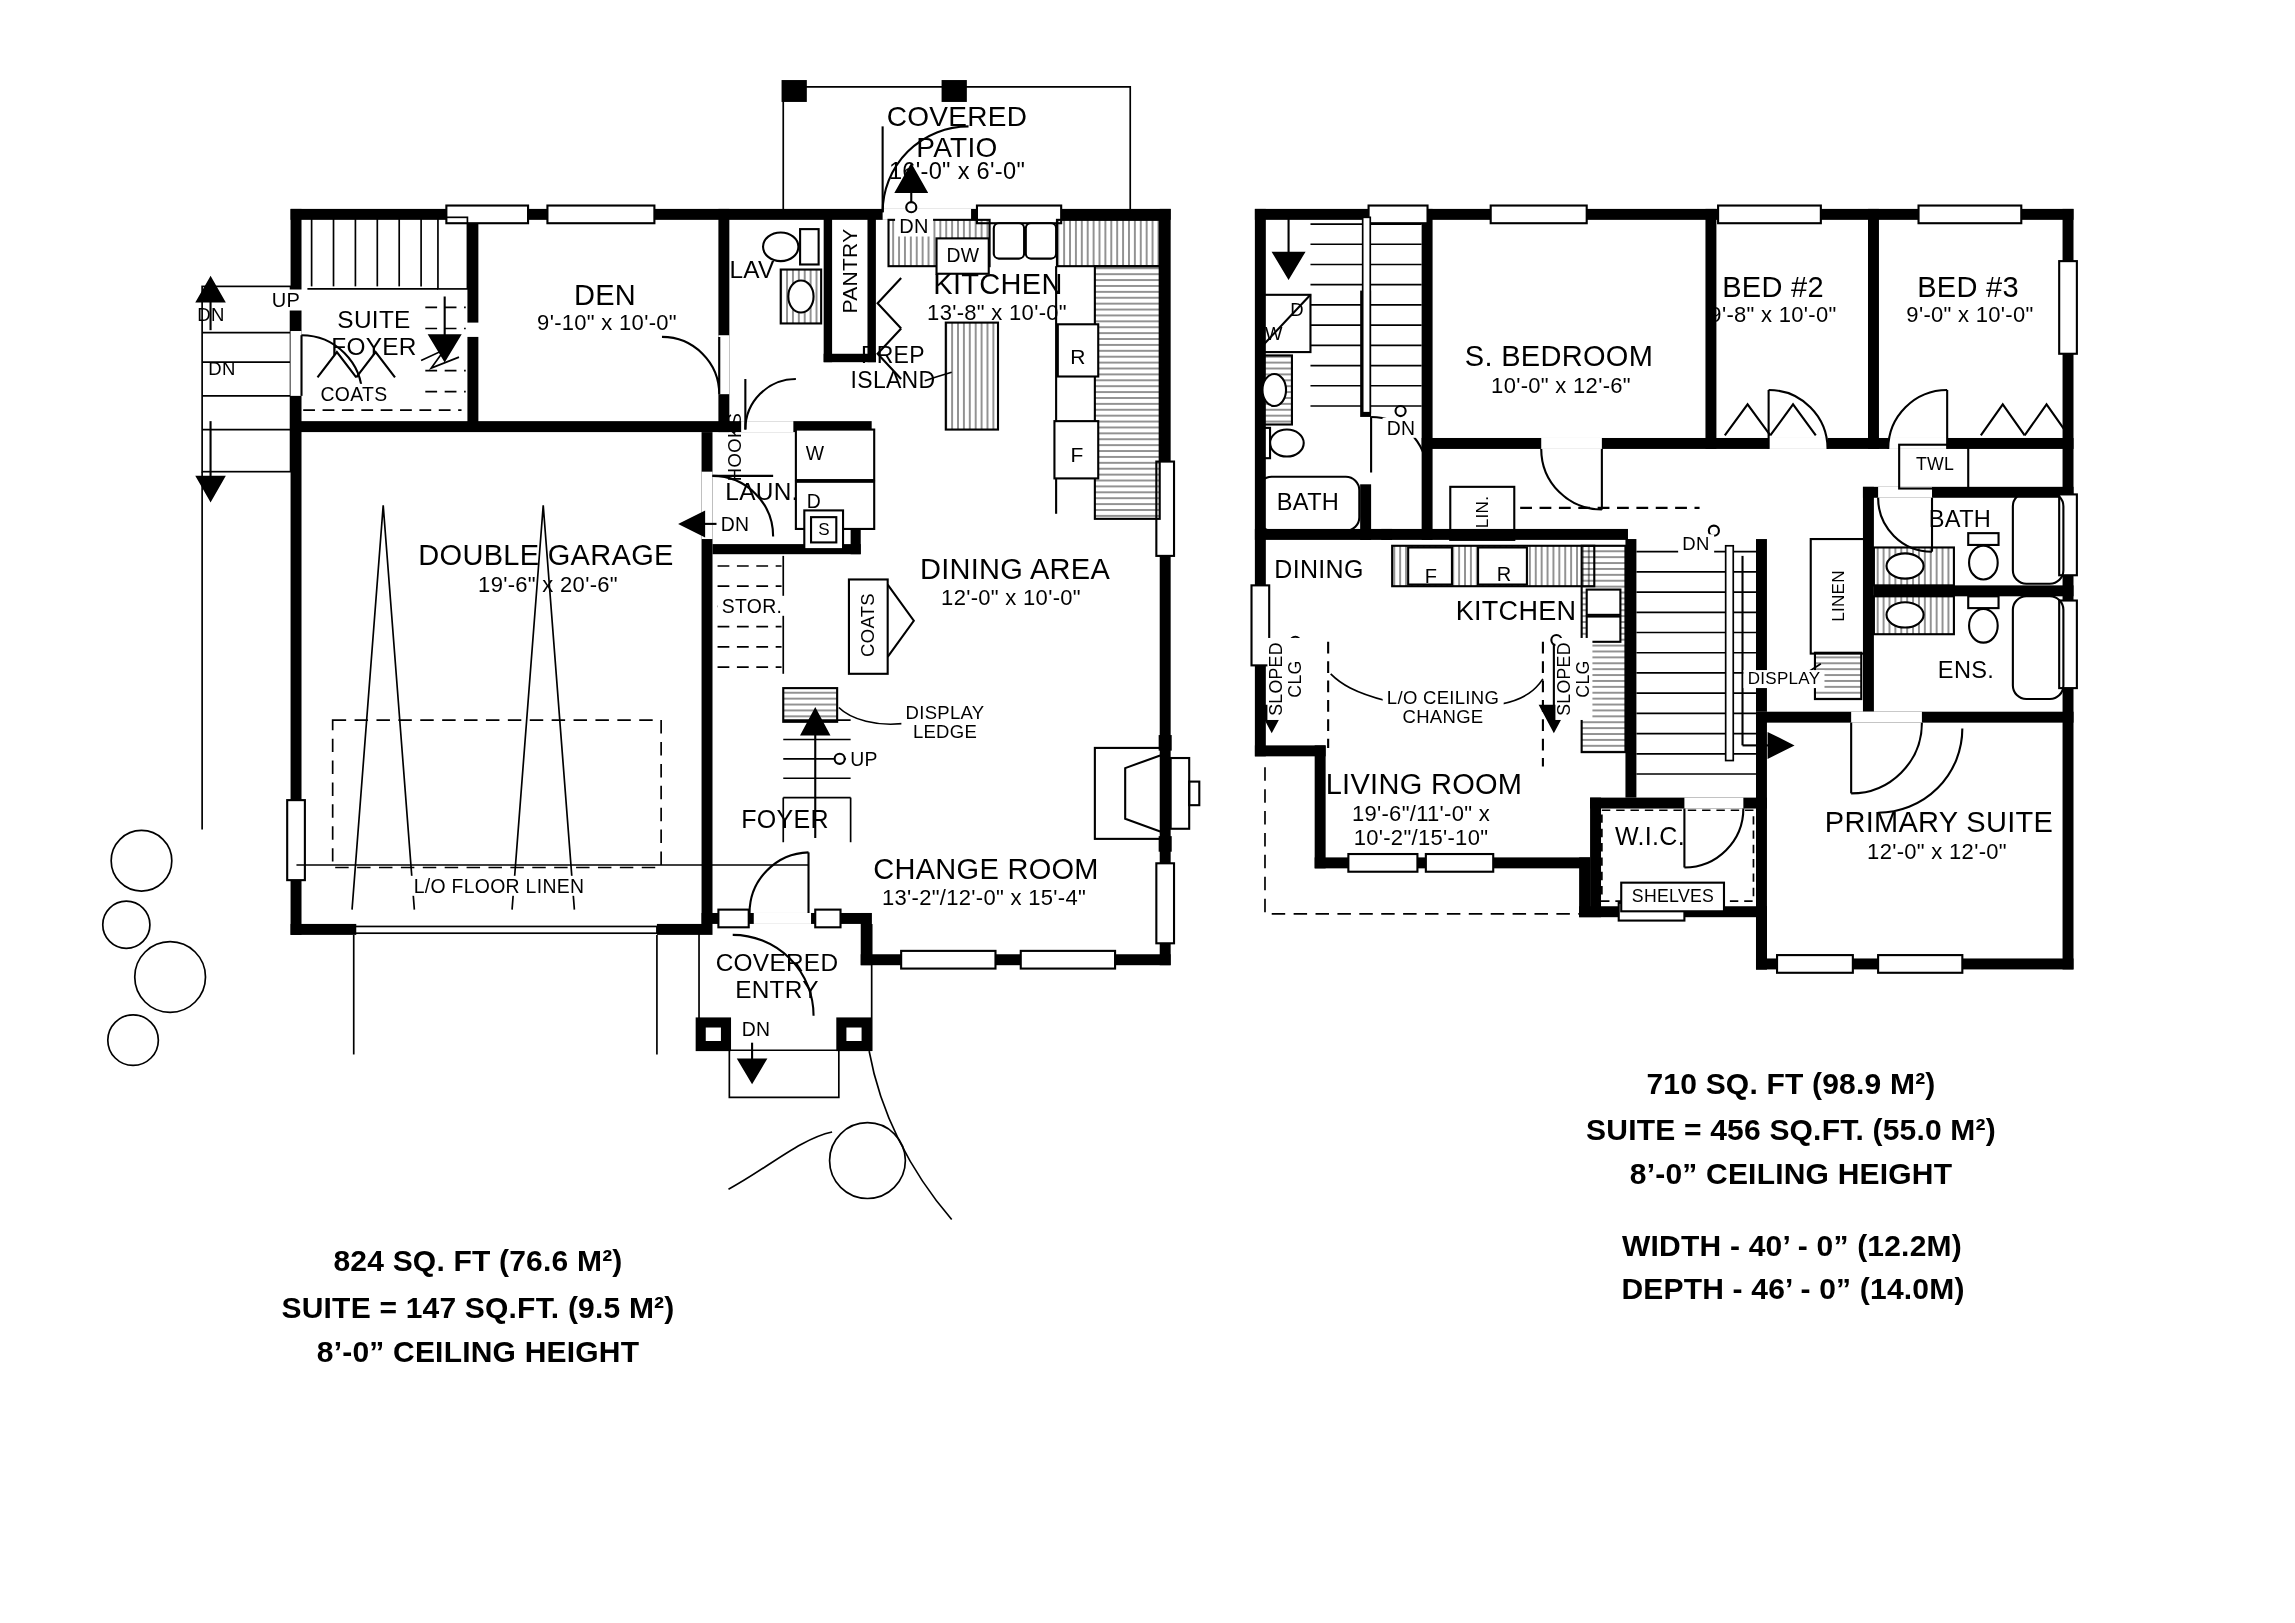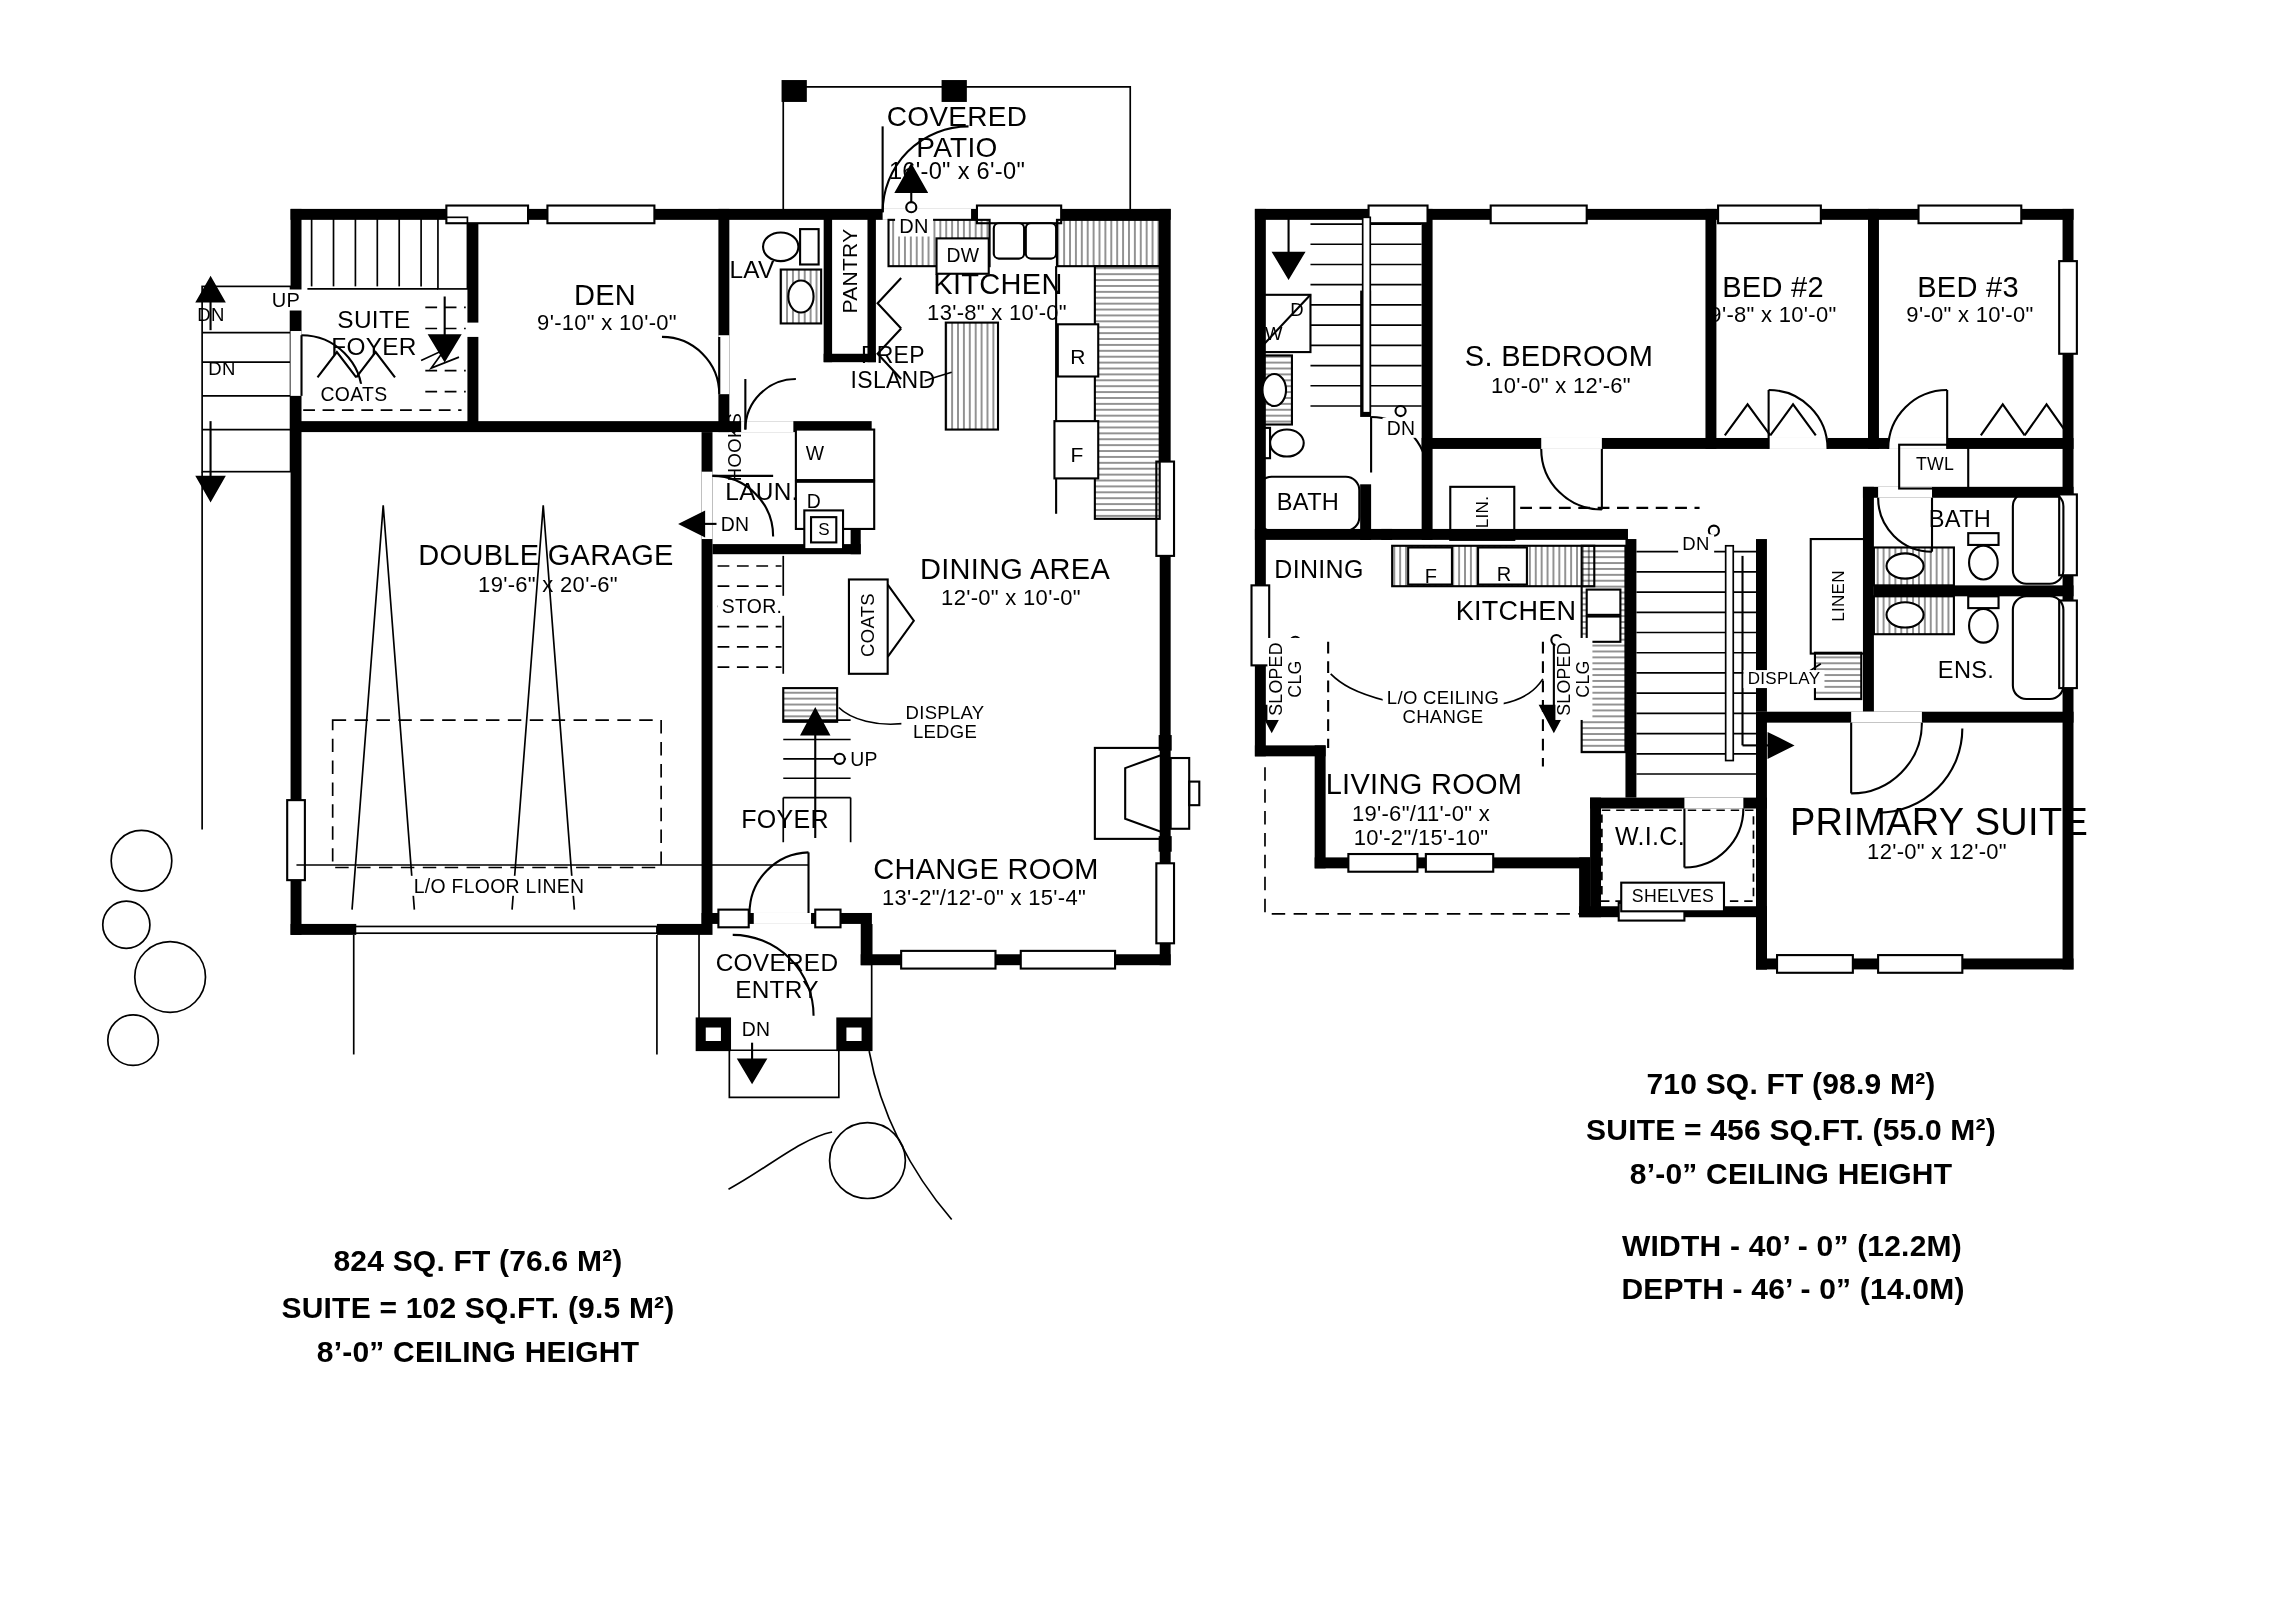--- a/index.html
+++ b/index.html
@@ -440,21 +440,21 @@
 LEDGE</div>
 <div class="lbl bg" style="left:864px;top:759px;font-size:19.4px">UP</div>
 <div class="lbl" style="left:785px;top:820px;font-size:25px">FOYER</div>
 <div class="lbl" style="left:986px;top:870px;font-size:29px">CHANGE ROOM</div>
 <div class="lbl" style="left:984px;top:898px;font-size:22px">13'-2"/12'-0" x 15'-4"</div>
 <div class="lbl bg" style="left:499px;top:886px;font-size:19.4px">L/O FLOOR LINEN</div>
 <div class="lbl" style="left:777px;top:977px;font-size:24.4px">COVERED
 ENTRY</div>
 <div class="lbl bg" style="left:756px;top:1029px;font-size:19.4px">DN</div>
 <div class="lbl bold" style="left:478px;top:1260px;font-size:30px">824 SQ. FT (76.6 M²)</div>
-<div class="lbl bold" style="left:478px;top:1307px;font-size:30px">SUITE = 102 SQ.FT. (9.5 M²)</div>
+<div class="lbl bold" style="left:478px;top:1307px;font-size:30px">SUITE = 147 SQ.FT. (9.5 M²)</div>
 <div class="lbl bold" style="left:478px;top:1351px;font-size:30px">8’-0” CEILING HEIGHT</div>
 
 <div class="lbl" style="left:1274px;top:334px;font-size:18.5px">W</div>
 <div class="lbl" style="left:1297px;top:310px;font-size:18.5px">D</div>
 <div class="lbl" style="left:1308px;top:503px;font-size:23.6px">BATH</div>
 <div class="lbl" style="left:1319px;top:570px;font-size:25px">DINING</div>
 <div class="lbl bg" style="left:1401px;top:428px;font-size:19.4px">DN</div>
 <div class="lbl" style="left:1559px;top:357px;font-size:29px">S. BEDROOM</div>
 <div class="lbl" style="left:1561px;top:386px;font-size:22px">10'-0" x 12'-6"</div>
 <div class="lbl" style="left:1773px;top:288px;font-size:29px">BED #2</div>
@@ -475,21 +475,21 @@
 <div class="lbl bg" style="left:1443px;top:707px;font-size:18.5px">L/O CEILING
 CHANGE</div>
 <div class="lbl" style="left:1424px;top:785px;font-size:29px">LIVING ROOM</div>
 <div class="lbl" style="left:1421px;top:826px;font-size:22px">19'-6"/11'-0" x
 10'-2"/15'-10"</div>
 <div class="lbl bg" style="left:1696px;top:544px;font-size:18.5px">DN</div>
 <div class="lbl bg" style="left:1784px;top:679px;font-size:17px">DISPLAY</div>
 <div class="lbl rot" style="left:1839px;top:596px;font-size:17px">LINEN</div>
 <div class="lbl" style="left:1650px;top:837px;font-size:25px">W.I.C.</div>
 <div class="lbl" style="left:1673px;top:897px;font-size:17.7px">SHELVES</div>
-<div class="lbl" style="left:1939px;top:823px;font-size:38px">PRIMARY SUITE</div>
+<div class="lbl" style="left:1939px;top:823px;font-size:29px">PRIMARY SUITE</div>
 <div class="lbl" style="left:1937px;top:852px;font-size:22px">12'-0" x 12'-0"</div>
 <div class="lbl bold" style="left:1791px;top:1083px;font-size:30px">710 SQ. FT (98.9 M²)</div>
 <div class="lbl bold" style="left:1791px;top:1129px;font-size:30px">SUITE = 456 SQ.FT. (55.0 M²)</div>
 <div class="lbl bold" style="left:1791px;top:1173px;font-size:30px">8’-0” CEILING HEIGHT</div>
 <div class="lbl bold" style="left:1792px;top:1245px;font-size:30px">WIDTH - 40’ - 0” (12.2M)</div>
 <div class="lbl bold" style="left:1793px;top:1288px;font-size:30px">DEPTH - 46’ - 0” (14.0M)</div>
 
 </div>
 
 

